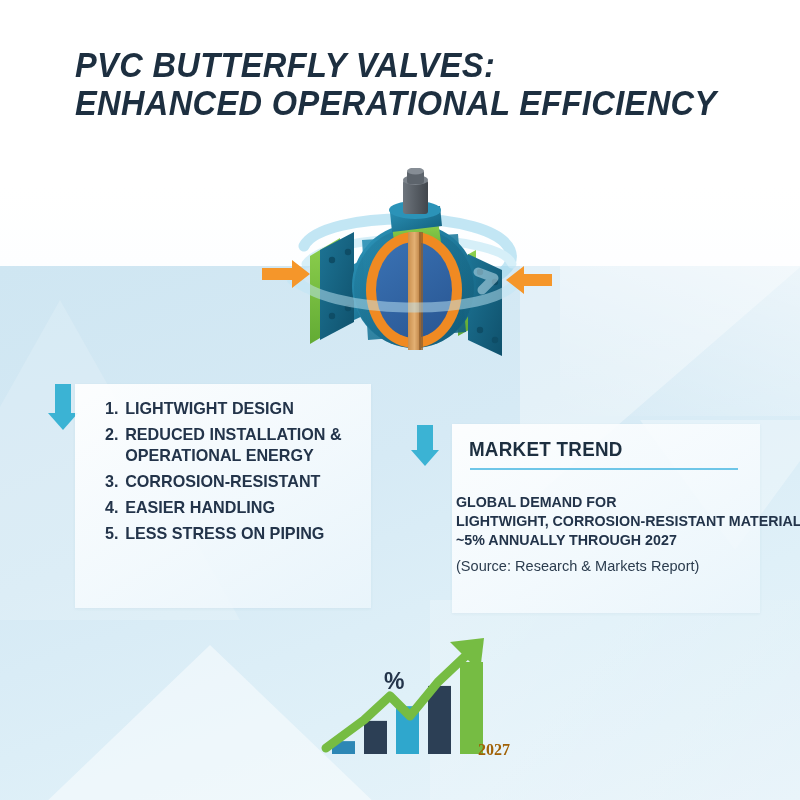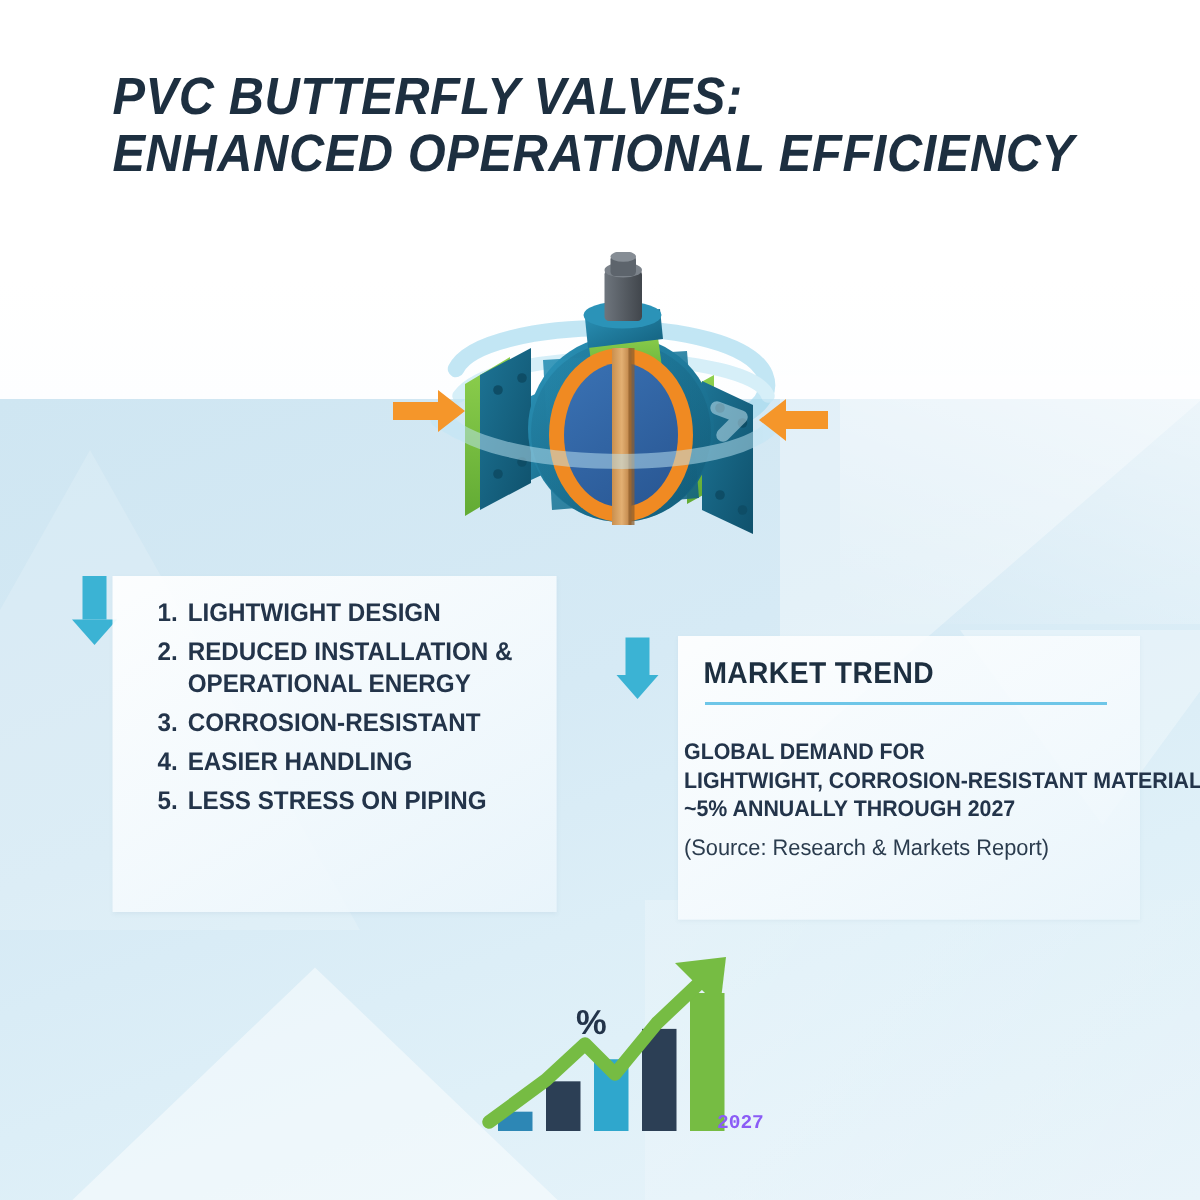--- a/index.html
+++ b/index.html
@@ -104,22 +104,22 @@
   #valve{position:absolute;left:262px;top:168px;width:290px;height:200px;}
   #valve svg{display:block;}
 
   
   #growth{position:absolute;left:318px;top:636px;width:220px;height:136px;}
   #growth svg{display:block;}
   .chart-pct{position:absolute;left:384px;top:668px;
     font-family:"Liberation Sans Narrow","Liberation Sans",sans-serif;
     font-weight:bold;font-size:23px;color:#23344a;}
   .chart-year{position:absolute;left:478px;top:741px;
-    font-family:Liberation Mono, monospace;
-    font-weight:bold;font-size:13px;color:#8b5cf6;}
+    font-family:Liberation Serif, serif;
+    font-weight:bold;font-size:16px;color:#a16207;}
 </style>
 </head>
 <body>
 
 <div id="stage">
 
   <div class="bg-top"></div>
   <div class="bg-bottom"></div>
   <div class="tri-right-upper facet"></div>
   <div class="band-right facet"></div>

